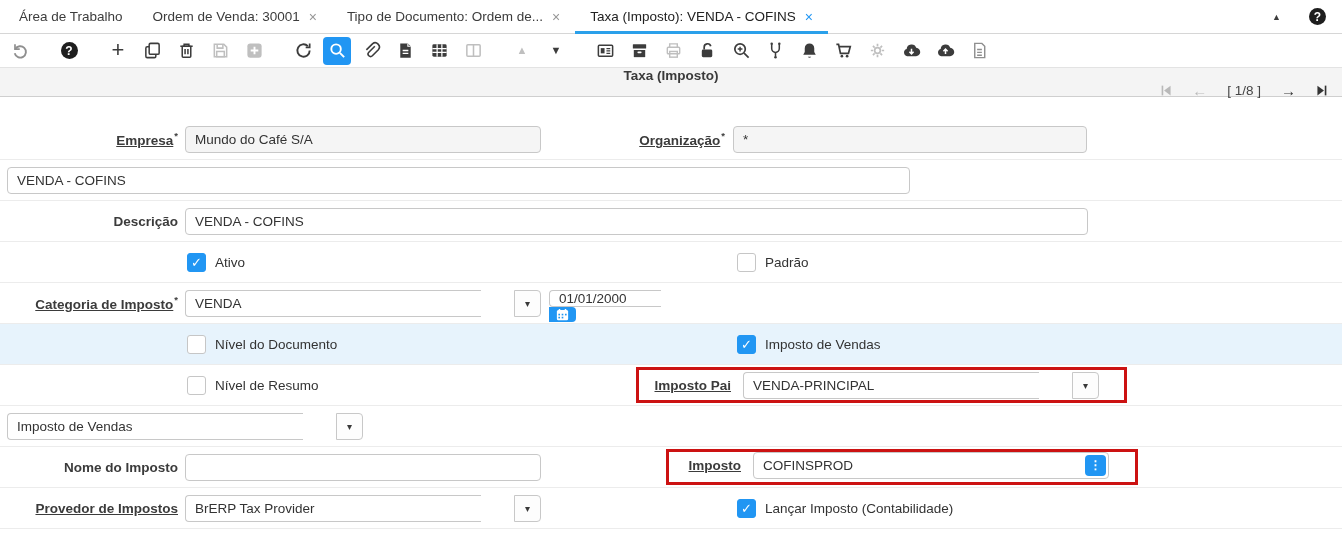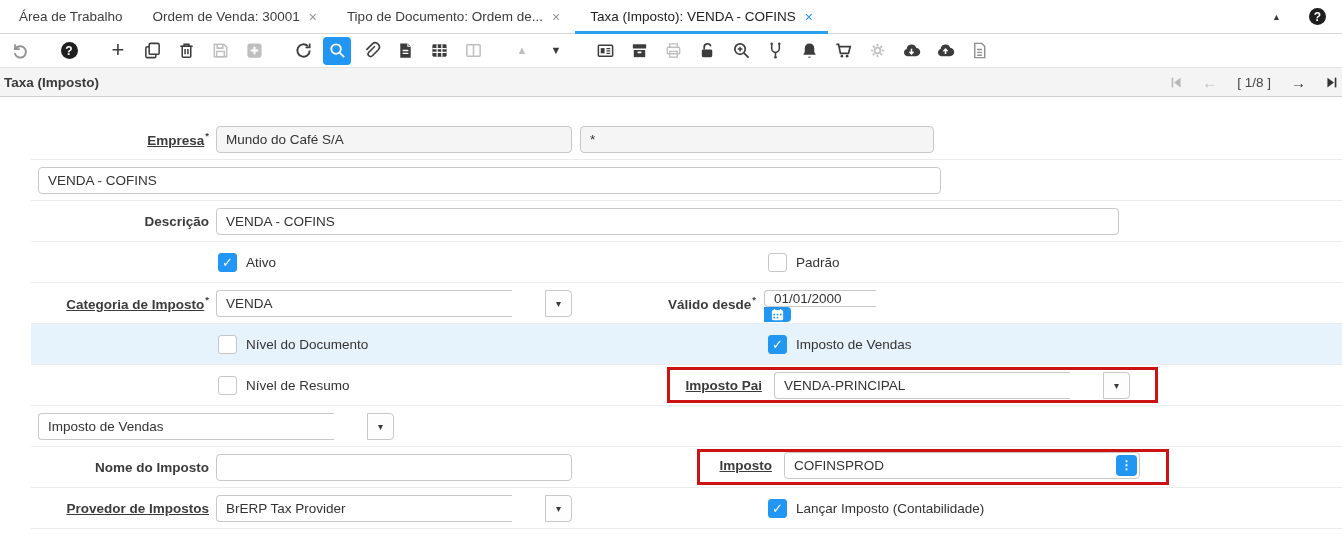--- a/index.html
+++ b/index.html
@@ -23,30 +23,30 @@
   .tbtn{width:28px;height:28px;display:flex;align-items:center;justify-content:center;margin-right:6px;color:#3c3c3c;cursor:pointer;flex:none;}
   .tbtn svg{width:19px;height:19px;display:block;}
   .tbtn.muted{color:#8f8f8f;}
   .tbtn.disabled{color:#bfbfbf;cursor:default;}
   .tbtn.active{background:#2196f3;border-radius:4px;color:#fff;}
   .tbtn .tri{font-size:11px;line-height:1;}
   .tbtn .plus{font-size:22px;font-weight:400;line-height:1;margin-top:-2px;}
   .tgap{width:15px;flex:none;}
 
   
-  .titlebar{height:29px;background:#f4f4f4;border-bottom:1px solid #cfcfcf;display:flex;align-items:center;padding:0 4px;}
+  .titlebar{height:29px;background:#f4f4f4;border-bottom:1px solid #cfcfcf;display:flex;align-items:center;padding:0 14px;flex-direction:column;}
   .title{font-size:13.5px;font-weight:bold;color:#3a3a3a;}
   .pager{margin-left:auto;display:flex;align-items:center;gap:19px;}
   .pg{display:inline-flex;align-items:center;color:#333;cursor:pointer;font-size:15px;line-height:1;}
   .pg.disabled{color:#b9b9b9;cursor:default;}
   .pg svg{display:block;}
   .pg-label{font-size:13.5px;color:#444;margin:0 1px;}
 
   
-  .form{padding-top:22px;background:#fff;margin-left:31px;}
+  .form{padding-top:22px;background:#fff;}
   .row{height:41px;display:flex;align-items:center;border-bottom:1px solid #ececec;}
   .row.hl{background:#e7f3fc;}
   .c-lbl{width:178px;text-align:right;flex:none;}
   .c-fld{width:363px;padding-left:7px;flex:none;}
   .c-lbl2{width:184px;text-align:right;flex:none;}
   .c-fld2{width:362px;padding-left:8px;flex:none;}
   .c-fldw{width:910px;padding-left:7px;flex:none;}
   label.flbl{font-size:13.5px;font-weight:bold;color:#3b3b3b;}
   label.flbl.link span.lt{text-decoration:underline;cursor:pointer;}
   label.flbl sup{font-size:9.5px;vertical-align:super;margin-left:1px;}
@@ -300,20 +300,21 @@
         </svg>
       </span>
   </div>
 </div>
 
 <div class="form">
 
   <div class="row">
     <label class="flbl link c-lbl"><span class="lt">Empresa</span><sup>*</sup></label>
     <div class="c-fld"><input class="inp ro" readonly="" value="Mundo do Café S/A" style=""></div>
+    <label class="flbl link c-lbl2"><span class="lt">Organização</span><sup>*</sup></label>
     <div class="c-fld2"><input class="inp ro" readonly="" value="*" style=""></div>
   </div>
 
   <div class="row">
     <div class="c-fldw"><input class="inp" value="VENDA - COFINS" style=""></div>
   </div>
 
   <div class="row">
     <label class="flbl c-lbl"><span>Descrição</span></label>
     <div class="c-fldw"><input class="inp" value="VENDA - COFINS" style=""></div>
@@ -339,21 +340,20 @@
   <div class="row">
     <label class="flbl link c-lbl"><span class="lt">Categoria de Imposto</span><sup>*</sup></label>
     <div class="c-fld">
       <div class="combo">
         <span class="combo-text">VENDA</span>
         <span class="combo-btn">
             <span class="caret">▾</span>
           </span>
       </div>
     </div>
-    <label class="flbl c-lbl2"><span>Válido desde</span><sup>*</sup></label>
     <div class="c-fld2">
       <div class="datefld">
         <input class="inp" value="01/01/2000" style="">
         <button class="cal-btn">
             <svg width="15" height="15" viewBox="0 0 20 20">
               <rect x="2.5" y="4" width="15" height="13.5" rx="2" fill="#fff"></rect>
               <path d="M6 2.5v3M14 2.5v3" stroke="#fff" stroke-width="2"></path>
               <rect x="4.5" y="9" width="2.2" height="2.2" fill="#2196f3"></rect>
               <rect x="8.9" y="9" width="2.2" height="2.2" fill="#2196f3"></rect>
               <rect x="13.3" y="9" width="2.2" height="2.2" fill="#2196f3"></rect>

